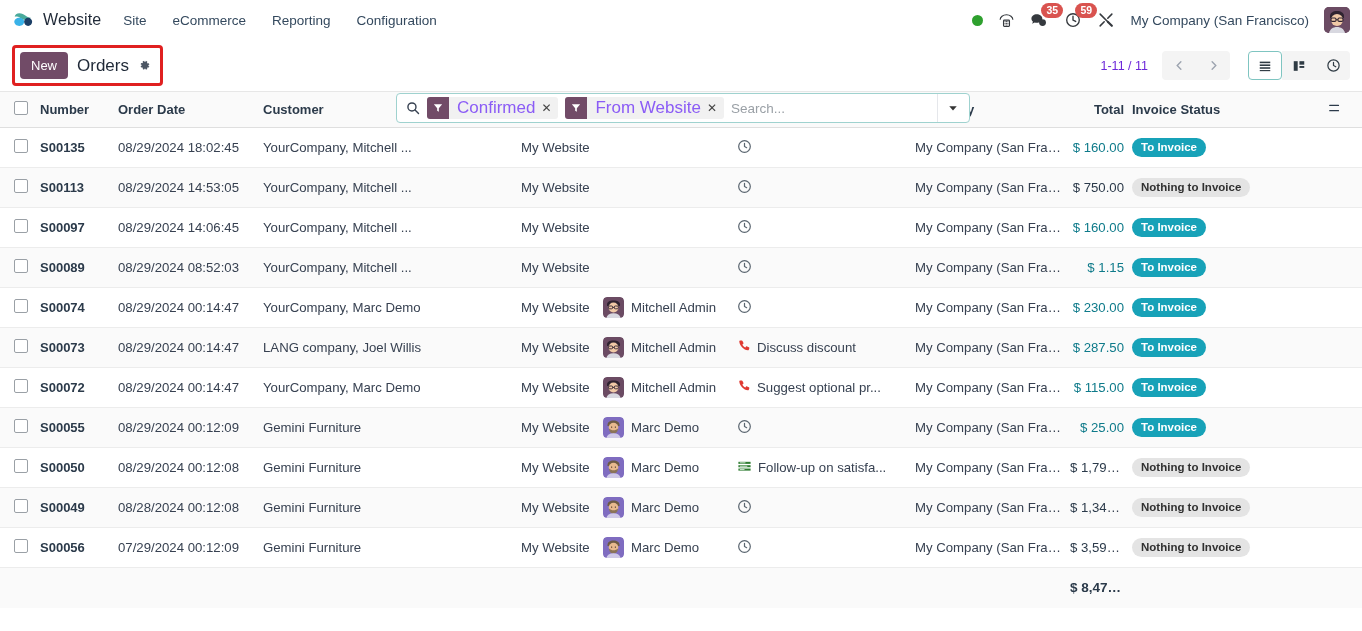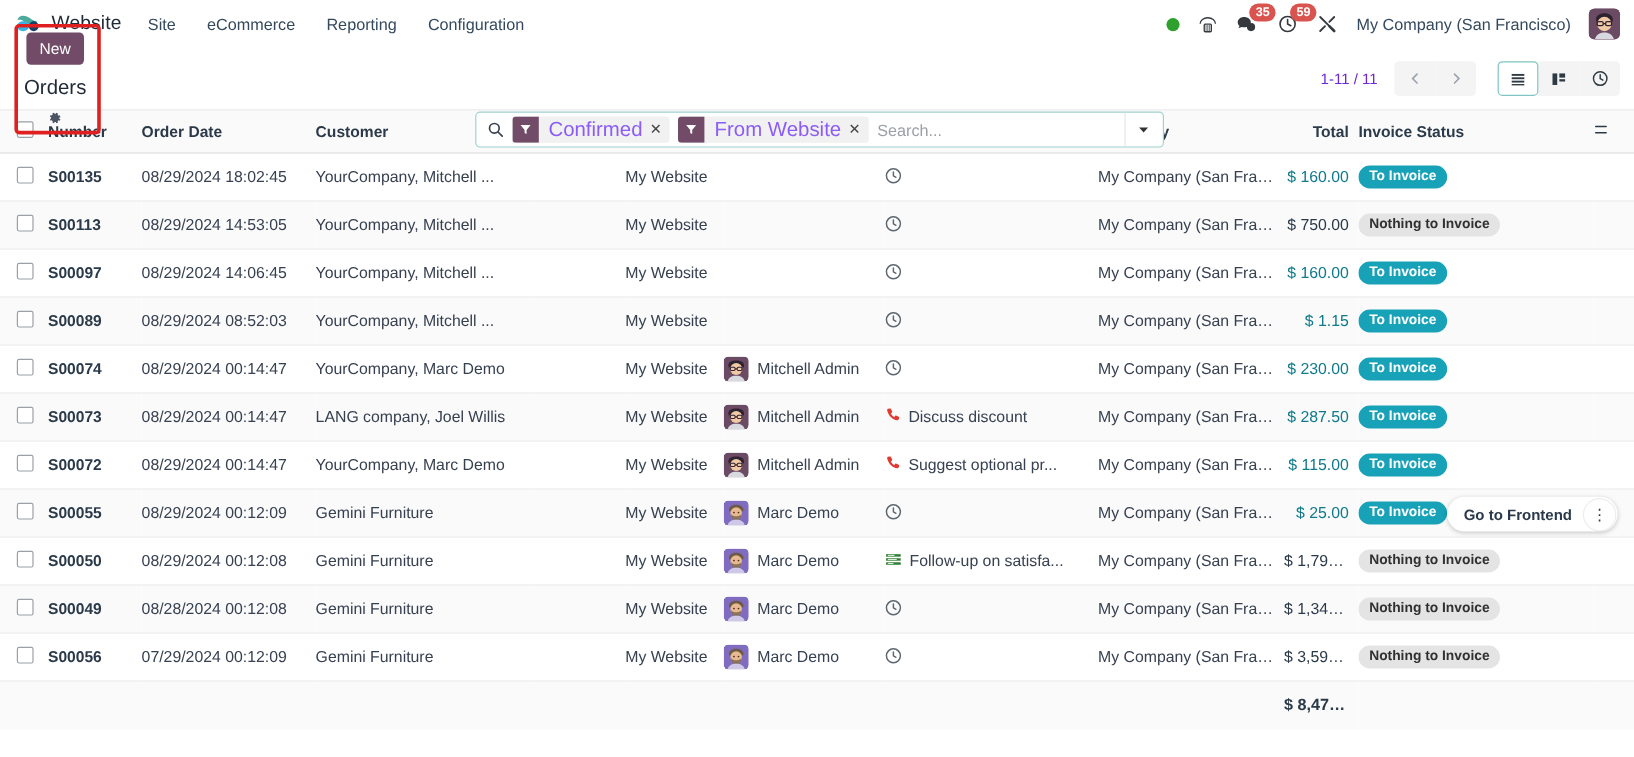--- a/index.html
+++ b/index.html
@@ -51,21 +51,20 @@
   
   .control-panel {
     height: 51px; background: #ffffff;
     display: flex; align-items: center; padding: 0 12px;
     position: relative;
   }
   .breadcrumb-group {
     display: flex; align-items: center; gap: 9px;
     border: 3px solid #e02020; border-radius: 4px;
     padding: 4px 9px 4px 5px;
-    flex-direction: column;
   }
   .btn-new {
     background: #714B67; color: #fff;
     border: none; border-radius: 4px;
     font-size: 13px; font-family: inherit;
     padding: 5px 11px; cursor: pointer; line-height: 17px;
   }
   .page-title { font-size: 17px; color: #1f2937; font-weight: 400; }
   .gear-icon { color: #4b5563; font-size: 12px; cursor: pointer; display: flex; align-items: center; }
 
@@ -735,17 +734,13 @@
       <tfoot>
         <tr>
           <td colspan="9"></td>
           <td class="num">$ 8,474.65</td>
           <td colspan="2"></td>
         </tr>
       </tfoot>
     </table>
   </div>
 
-  <div class="frontend-wrap">
-    <button class="btn-frontend">Go to Frontend</button>
-    <button class="btn-dots">⋮</button>
-  </div>
 </div>
 
 </body></html>

